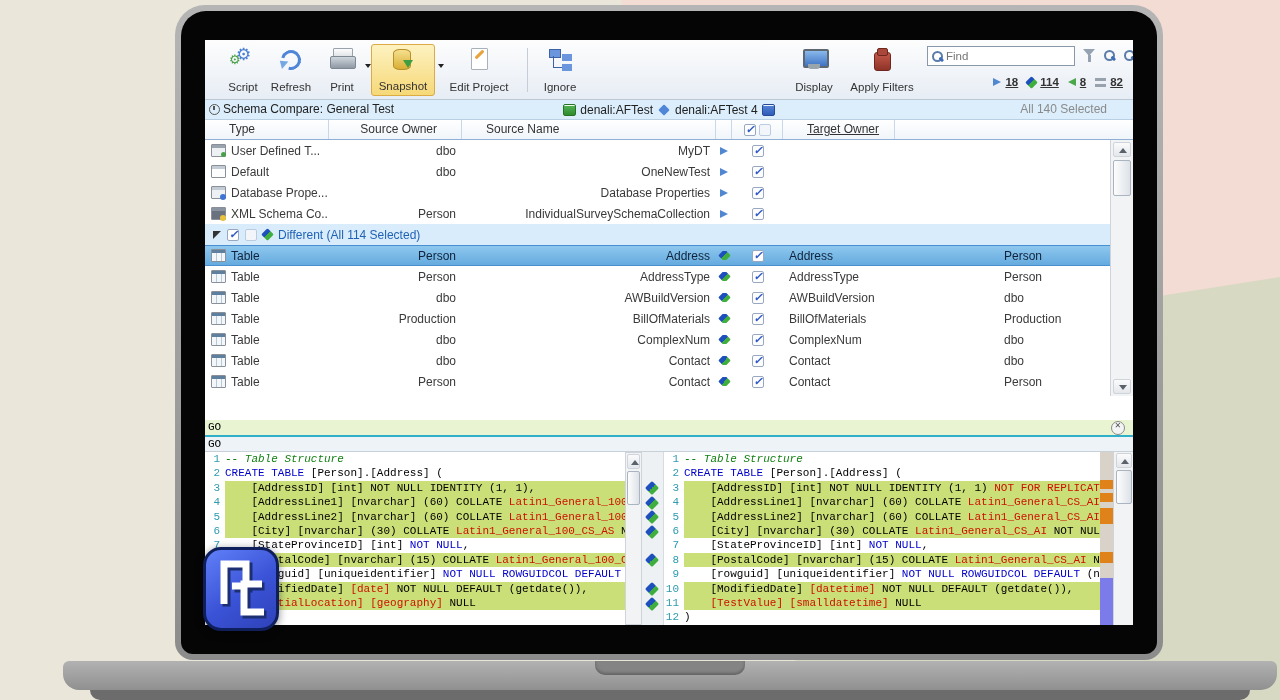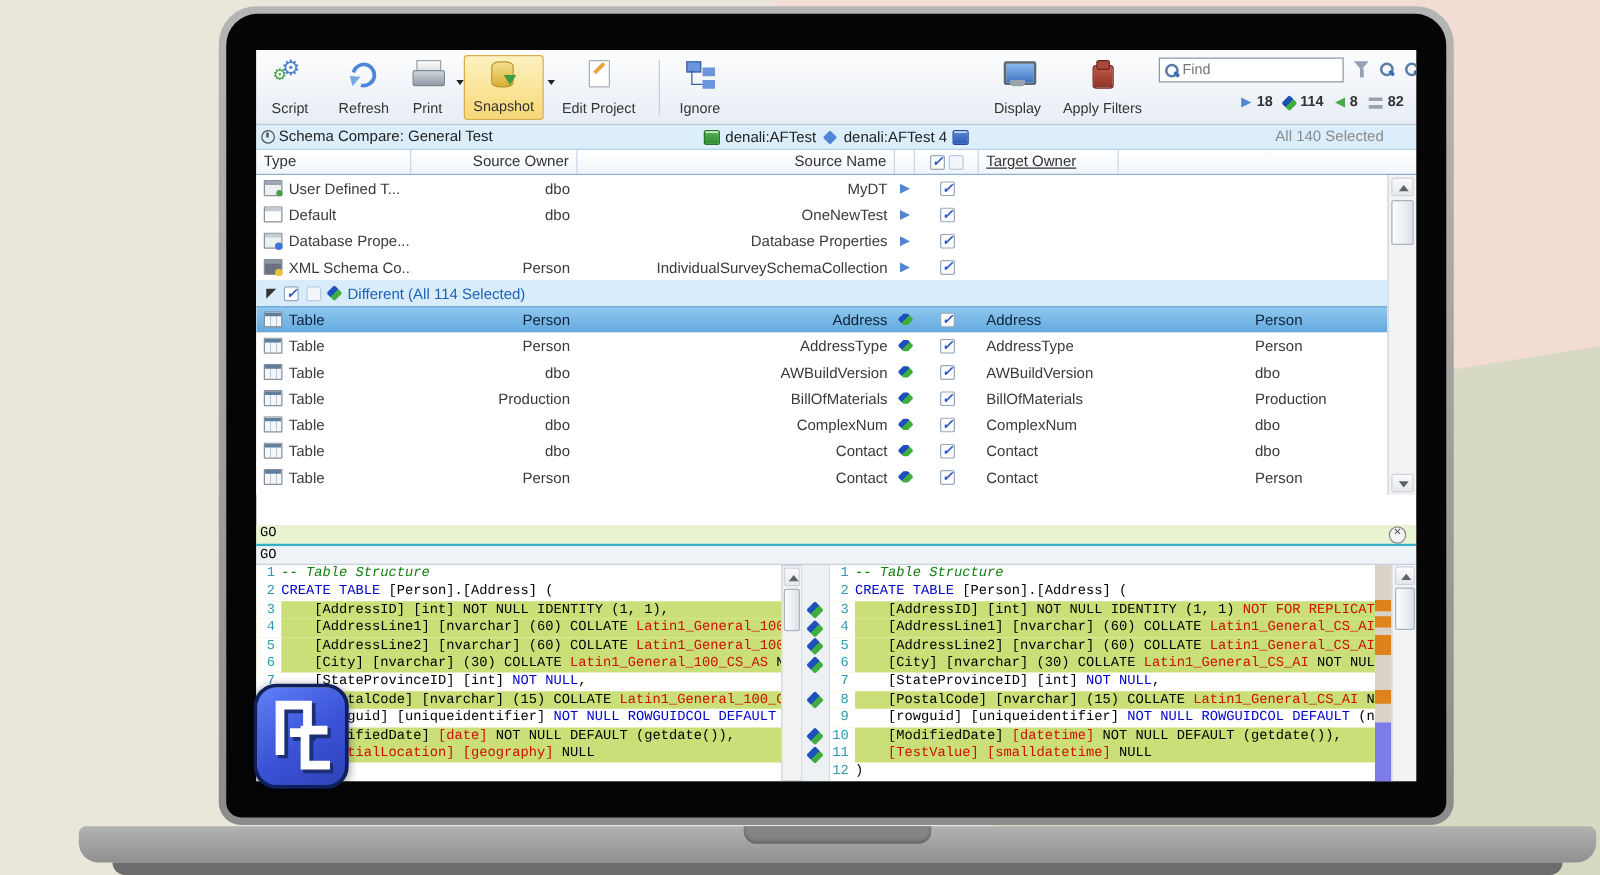--- a/index.html
+++ b/index.html
@@ -19,21 +19,21 @@
   .notch { position:absolute; left:50%; top:0; transform:translateX(-50%); width:150px; height:14px;
            background:#848484; border-radius:0 0 10px 10px; box-shadow:inset 0 -2px 3px rgba(0,0,0,.25); }
   .lip { position:absolute; left:90px; top:690px; width:1160px; height:10px; z-index:3; background:#6c6c6c; border-radius:0 0 12px 12px; }
 
   
   .toolbar { position:absolute; left:0; top:0; width:928px; height:60px;
              background:linear-gradient(#fdfdfd,#e7edf5); border-bottom:1px solid #bcc7d4; }
   .tbtn { position:absolute; top:4px; height:52px; text-align:center; cursor:default; }
   .tlabel { position:absolute; bottom:3px; left:0; right:0; font-size:11.5px; color:#333; white-space:nowrap; }
   .ic { position:absolute; top:3px; left:50%; transform:translateX(-50%); width:26px; height:26px; }
-  .b-script{left:3px;width:48px;text-decoration:underline;} .b-refresh{left:60px;width:52px;} .b-print{left:116px;width:42px;}
+  .b-script{left:14px;width:48px;text-decoration:underline;} .b-refresh{left:60px;width:52px;} .b-print{left:116px;width:42px;}
   .b-snap{left:166px;width:64px;background:linear-gradient(#fdf2c0,#f6d878);border:1px solid #dcab43;border-radius:3px;}
   .b-edit{left:238px;width:72px;text-decoration:underline;} .b-ignore{left:332px;width:46px;}
   .b-display{left:584px;width:50px;} .b-filters{left:640px;width:74px;}
   .tsep { position:absolute; left:322px; top:8px; width:1px; height:44px; background:#c6cdd6; }
   .ddarrow { position:absolute; width:0; height:0; border-left:3.5px solid transparent; border-right:3.5px solid transparent; border-top:4px solid #222; }
   .dd-print{left:160px;top:24px;} .dd-snap{left:233px;top:24px;}
   
   .ic-script::before{content:"⚙"; position:absolute; left:6px; top:-3px; font-size:17px; color:#4a7fd6;}
   .ic-script::after{content:"⚙"; position:absolute; left:-1px; top:5px; font-size:13px; color:#4aa04a;}
   .ic-refresh::before{content:""; position:absolute; inset:3px; border:3.5px solid #4f86d8; border-radius:50%; border-left-color:transparent; transform:rotate(-30deg);}
@@ -55,43 +55,43 @@
   .findbox input { position:absolute; left:18px; top:1px; width:126px; height:16px; border:none; outline:none; font-size:11.5px; color:#444; font-family:"Liberation Sans",sans-serif; }
   .mag { position:relative; width:13px; height:13px; display:inline-block; }
   .mag::before{content:""; position:absolute; left:1px; top:1px; width:7px; height:7px; border:2px solid #5a7ca8; border-radius:50%;}
   .mag::after{content:""; position:absolute; left:8px; top:8px; width:5px; height:2.5px; background:#3f6eb8; transform:rotate(45deg); border-radius:1px;}
   .find-mag { position:absolute; left:3px; top:3px; }
   .find-icons { position:absolute; left:878px; top:8px; display:flex; gap:7px; align-items:center; }
   .funnel { position:relative; width:13px; height:14px; }
   .funnel::before{content:""; position:absolute; left:0; top:1px; border-left:6.5px solid transparent; border-right:6.5px solid transparent; border-top:7px solid #94a2b2;}
   .funnel::after{content:""; position:absolute; left:5px; top:7px; width:3px; height:7px; background:#94a2b2;}
   .counts { position:absolute; right:10px; top:36px; display:flex; gap:9px; align-items:center; font-size:11.5px; font-weight:bold; color:#333; }
-  .cnt { display:flex; gap:4px; align-items:center; }
+  .cnt { display:flex; gap:4px; align-items:center;text-decoration:underline; }
   .arr { width:0; height:0; border-top:4.5px solid transparent; border-bottom:4.5px solid transparent; border-left:8px solid #5187d0; }
   .arr.g { border-left:none; border-right:8px solid #49a849; }
   .dia { width:9px; height:9px; transform:rotate(45deg); background:linear-gradient(90deg,#1d4fbd 0 50%,#3fae3f 50% 100%); border-radius:1.5px; flex:none; display:inline-block; }
   .eq { width:11px; height:9px; background:linear-gradient(#98a2ac 0 3px,transparent 3px 6px,#98a2ac 6px 9px); }
 
   
   .cmp { position:absolute; left:0; top:60px; width:928px; height:20px; background:#dceefb; border-bottom:1px solid #b8cfe4; }
   .cmp-title { position:absolute; left:18px; top:2px; font-size:12px; color:#222; }
   .clock { position:absolute; left:4px; top:4px; width:11px; height:11px; border:1.5px solid #555; border-radius:50%; }
   .clock::after{content:""; position:absolute; left:3px; top:1px; width:1.5px; height:4px; background:#555;}
   .cmp-center { position:absolute; left:0; right:0; top:2px; text-align:center; font-size:12px; color:#222; }
   .cmp-center > * { vertical-align:middle; }
   .dbi { display:inline-block; width:13px; height:12px; border-radius:2px; margin:0 4px; }
   .dbi.green { background:linear-gradient(#55b455,#2e8b2e); box-shadow:inset 0 4px 0 -3px #eafbea, inset 0 8px 0 -7px #eafbea; border:1px solid #267326; }
   .dbi.blue { background:linear-gradient(#5585d8,#2e5cb8); box-shadow:inset 0 4px 0 -3px #eaf2fb, inset 0 8px 0 -7px #eaf2fb; border:1px solid #26499a; }
   .cmp-dia { display:inline-block; width:8px; height:8px; transform:rotate(45deg); background:#4f86d8; border-radius:1px; margin:0 7px; }
   .cmp-right { position:absolute; right:26px; top:2px; font-size:12px; color:#8a8a8a; }
 
   
   .colhdr { position:absolute; left:0; top:80px; width:928px; height:20px; background:linear-gradient(#ffffff,#f0f5fa); border-bottom:1px solid #8fb0d4; display:flex; font-size:12px; color:#333; }
-  .hc { border-right:1px solid #c8d8e8; padding:2px 6px; white-space:nowrap; overflow:hidden; }
-  .w-type{width:124px;} .w-so{width:133px; text-align:right;} .w-sn{width:254px; text-align:right;}
+  .hc { border-right:1px solid #c8d8e8; padding:2px 24px; white-space:nowrap; overflow:hidden; }
+  .w-type{width:124px;} .w-so{width:133px; text-align:right;} .w-sn{width:254px; }
   .w-di{width:16px; padding:2px 0;} .w-ck{width:51px; display:flex; gap:3px; align-items:center; justify-content:center; padding:0;}
   .w-tn{width:215px;} .w-to{width:112px;text-decoration:underline;}
   .cb { display:inline-block; width:12px; height:12px; background:#fdfdfd; border:1px solid #98a8c0; border-radius:2px; position:relative; flex:none; }
   .cb.on::before{content:"✓"; position:absolute; left:1px; top:-2px; font-size:11px; font-weight:bold; color:#2f58c8;}
   .cb.off { background:#f2f6fa; border-color:#bccce0; }
   .grid { position:absolute; left:0; top:100px; width:905px; height:256px; background:#fff; overflow:hidden; }
   .row { display:flex; height:21px; align-items:center; font-size:12px; color:#3a3a3a; background:#fff; }
   .row.sel { background:linear-gradient(#8ec7ee,#65abdf); border-top:1px solid #4a90d0; border-bottom:1px solid #4a90d0; color:#10233a; }
   .c { padding:0 6px; white-space:nowrap; overflow:hidden; }
   .ct{width:124px; display:flex; align-items:flex-start; gap:5px;}

